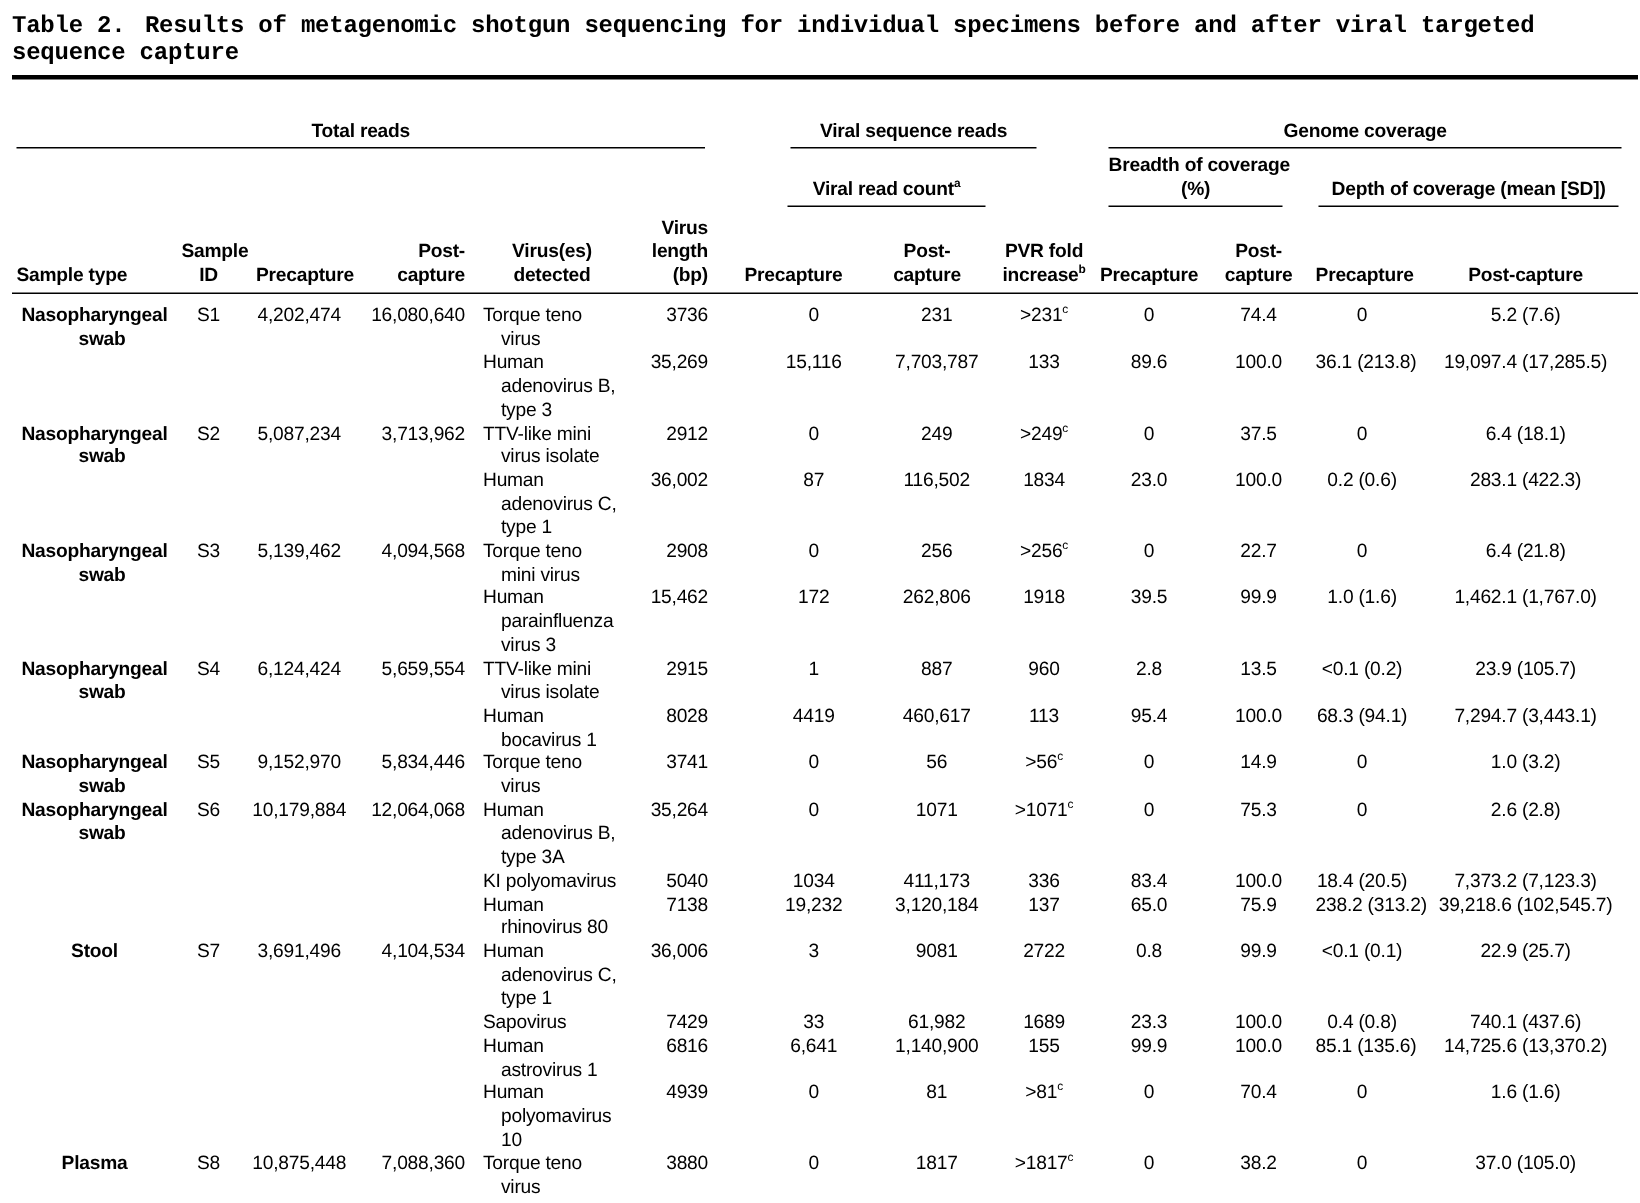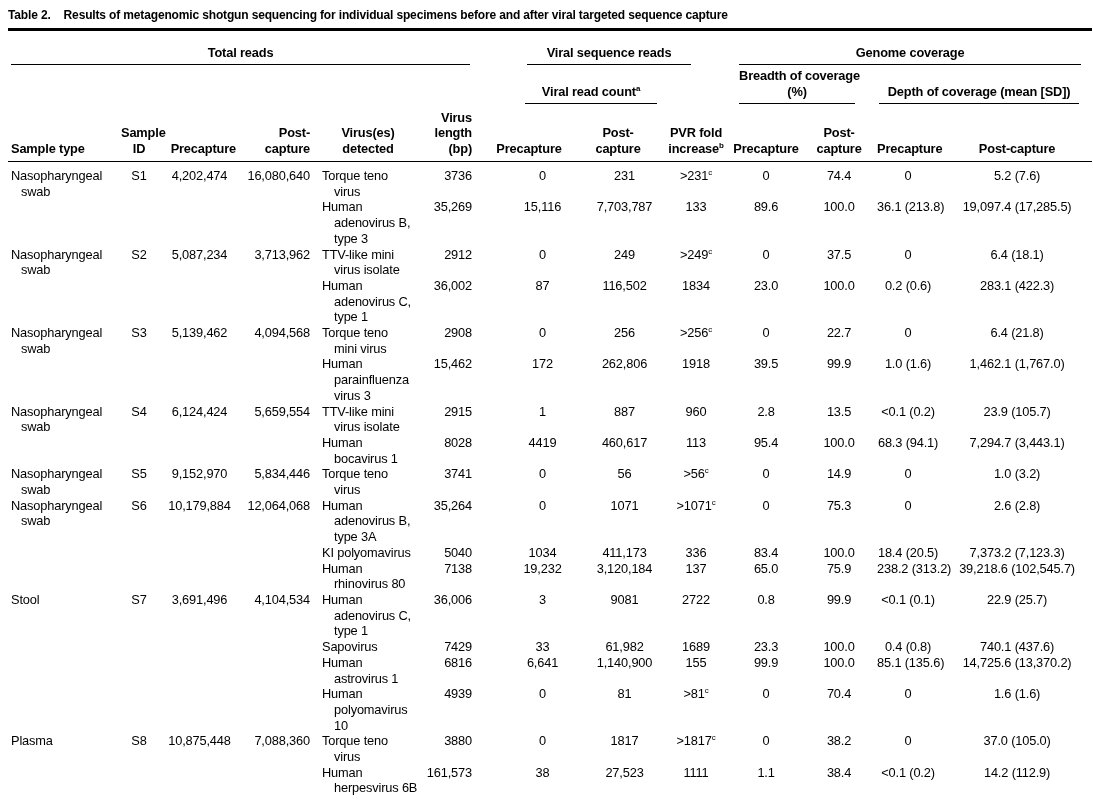--- a/index.html
+++ b/index.html
@@ -2,46 +2,46 @@
 <html><head>
 <meta charset="utf-8">
 <style>
   html,body{margin:0;padding:0;}
   body{
     width:1093px;height:802px;background:#fff;color:#000;
     font-family:"Liberation Sans",sans-serif;font-size:12.8px;
     letter-spacing:-0.15px;overflow:hidden;
   }
   .wrap{padding:7px 0 0 8px;}
-  .title{font-size:12px;font-weight:bold;margin:1px 0 6px 0;}
+  .title{font-size:16px;font-weight:bold;margin:1px 0 6px 0;font-family:Liberation Mono, monospace;}
   .title .tlabel{margin-right:13px;}
   .rule-thick{width:1084px;border-top:3px solid #000;margin-bottom:0;}
 
   table{border-collapse:collapse;table-layout:fixed;width:1084px;}
   th,td{font-size:12.8px;}
   th{font-weight:bold;vertical-align:bottom;padding:0 3px;white-space:pre;}
   .spn{border-bottom:1.6px solid #000;padding-bottom:4px;text-align:center;white-space:pre;}
-  .rowA th{padding-top:7px;height:27px;}
+  .rowA th{padding-top:19px;height:27px;}
   .rowB th{height:39px;}
   .rowC th{height:52px;border-bottom:1.6px solid #000;padding-bottom:5px;line-height:15.5px;}
   .g1{margin-right:13px;}
   .g2{margin-left:38px;margin-right:34px;text-align:center;}
   .g3{margin-left:8px;margin-right:8px;}
   .sg1{margin-left:36px;margin-right:4px;line-height:15.5px;}
   .sg2{margin-left:8px;margin-right:16px;line-height:15.5px;}
   .sg3{margin-left:2px;margin-right:10px;line-height:15.5px;}
 
   tbody td{vertical-align:top;padding:0 3px;line-height:15.7px;white-space:pre;}
   tbody tr:first-child td{padding-top:6px;}
   tbody tr:last-child td{padding-bottom:6px;}
 
   .al{text-align:left;}
   .ac{text-align:center;}
   .ar{text-align:right;}
-  .c1{text-align:left;padding-left:13px;text-indent:-10px;}
+  .c1{text-align:center;padding-left:13px;text-indent:-10px;font-weight:bold;}
   .c2{text-align:center;}
   .c3{text-align:center;padding-right:8px;}
   .c4{text-align:right;padding-right:10px;}
   .c5{text-align:left;padding-left:14px;text-indent:-12px;}
   .c6{text-align:right;padding-right:14px;}
   .c7{text-align:center;padding-left:30px;}
   .c8{text-align:center;padding-left:16px;}
   .c9,.c10,.c11,.c12,.c13{text-align:center;}
 
   sup{font-size:0.62em;vertical-align:super;line-height:0;}

